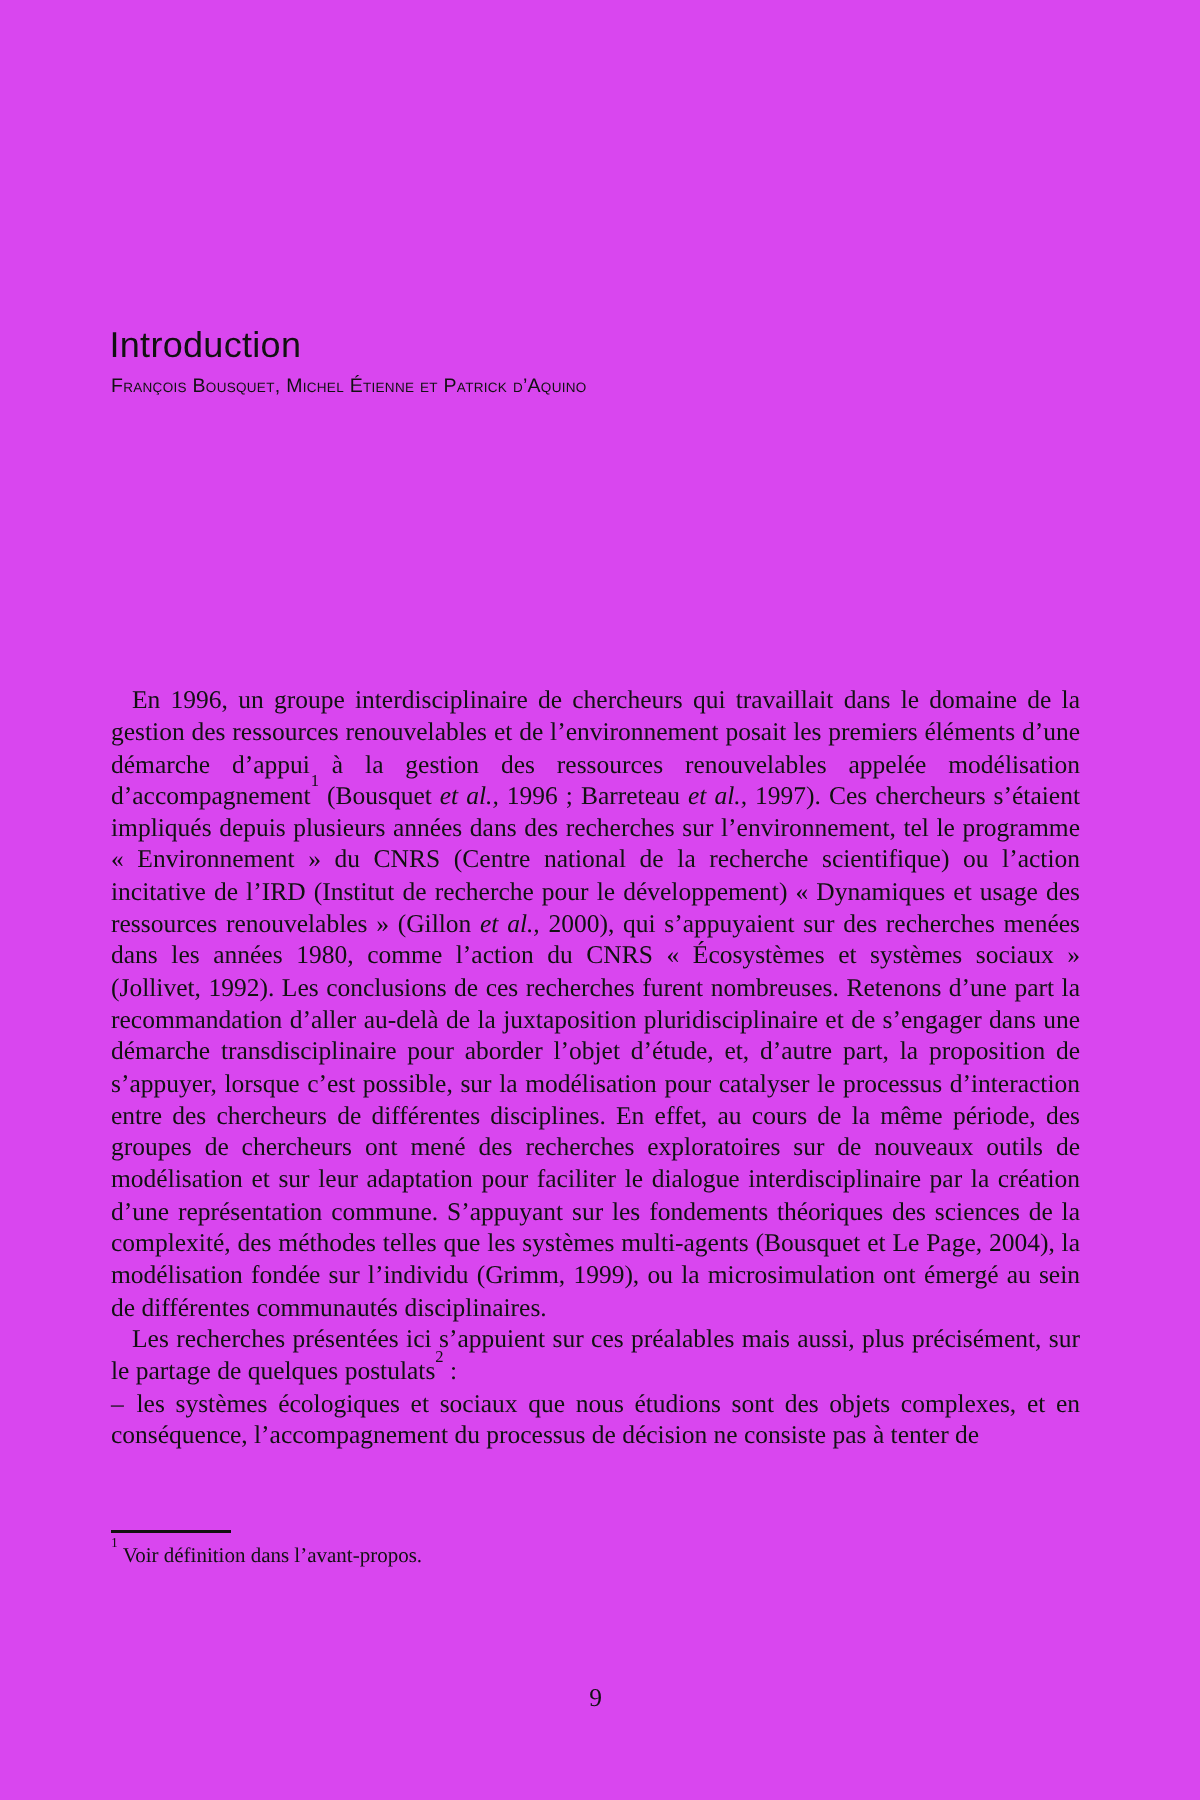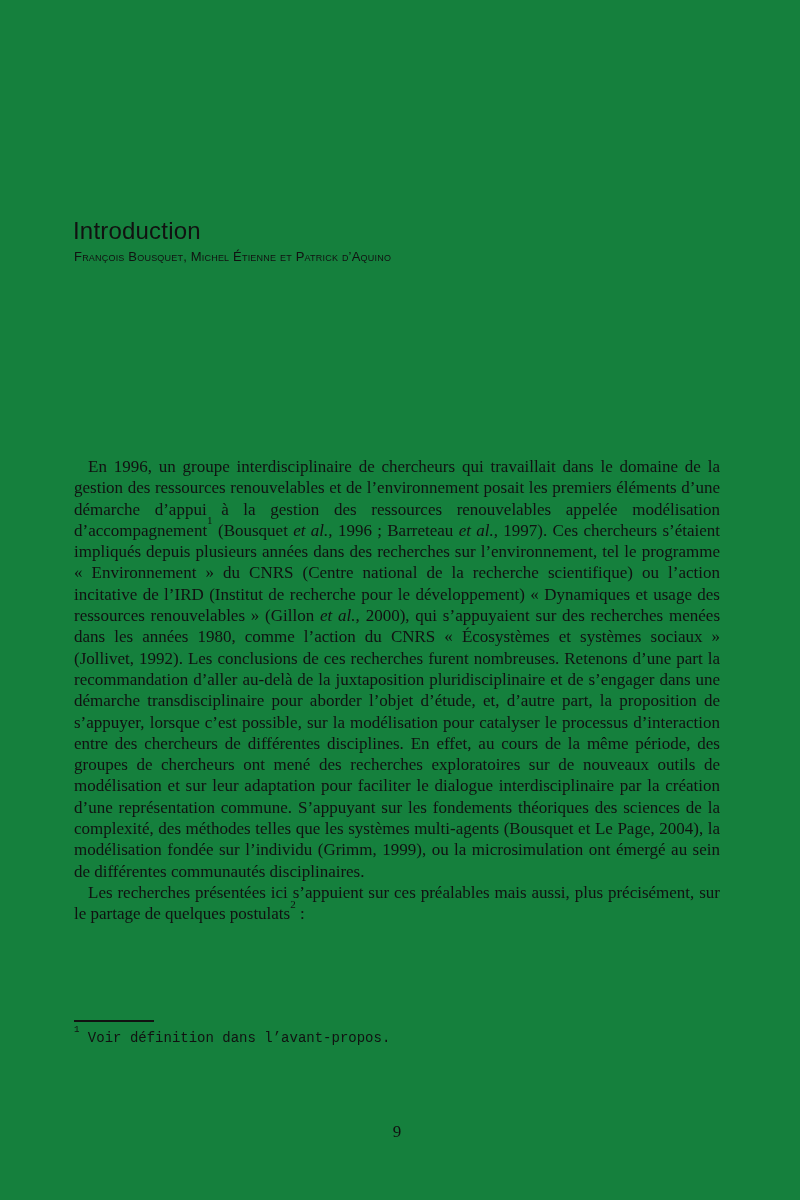--- a/index.html
+++ b/index.html
@@ -5,21 +5,21 @@
   html, body {
     margin: 0;
     padding: 0;
     background: #e8e8e8;
   }
   .page {
     position: relative;
     width: 800px;
     height: 1200px;
     margin: 0 auto;
-    background: #15803d;
+    background: #d946ef;
     color: #111111;
     overflow: hidden;
   }
   .chapter-title {
     position: absolute;
     left: 73px;
     top: 201px;
     font-family: "Liberation Sans", sans-serif;
     font-size: 24px;
     font-weight: 400;
@@ -76,21 +76,20 @@
     left: 74px;
     top: 1028px;
     width: 646px;
     font-family: "Liberation Serif", serif;
     font-size: 14px;
     line-height: 20px;
     text-align: justify;
   }
   .footnotes .footnote {
     margin: 0;
-    font-family: Liberation Mono, monospace;
   }
   .page-number {
     position: absolute;
     left: 74px;
     top: 1122px;
     width: 646px;
     text-align: center;
     font-family: "Liberation Serif", serif;
     font-size: 17px;
   }
@@ -100,20 +99,21 @@
 
 <div class="page">
 
   <h1 class="chapter-title">Introduction</h1>
 
   <div class="authors">François Bousquet, Michel Étienne et Patrick d’Aquino</div>
 
   <div class="body-text">
       <p class="para indent"><span>En 1996, un groupe interdisciplinaire de chercheurs qui travaillait dans le domaine de la gestion des ressources renouvelables et de l’environnement posait les premiers éléments d’une démarche d’appui à la gestion des ressources renouvelables appelée modélisation d’accompagnement</span><sup>1</sup><span> (Bousquet </span><em>et al.,</em><span> 1996&nbsp;; Barreteau </span><em>et al.,</em><span> 1997). Ces chercheurs s’étaient impliqués depuis plusieurs années dans des recherches sur l’environnement, tel le programme «&nbsp;Environnement&nbsp;» du CNRS (Centre national de la recherche scientifique) ou l’action incitative de l’IRD (Institut de recherche pour le développement) «&nbsp;Dynamiques et usage des ressources renouvelables&nbsp;» (Gillon </span><em>et al.,</em><span> 2000), qui s’appuyaient sur des recherches menées dans les années 1980, comme l’action du CNRS «&nbsp;Écosystèmes et systèmes sociaux&nbsp;» (Jollivet, 1992). Les conclusions de ces recherches furent nombreuses. Retenons d’une part la recommandation d’aller au-delà de la juxtaposition pluridisciplinaire et de s’engager dans une démarche transdisciplinaire pour aborder l’objet d’étude, et, d’autre part, la proposition de s’appuyer, lorsque c’est possible, sur la modélisation pour catalyser le processus d’interaction entre des chercheurs de différentes disciplines. En effet, au cours de la même période, des groupes de chercheurs ont mené des recherches exploratoires sur de nouveaux outils de modélisation et sur leur adaptation pour faciliter le dialogue interdisciplinaire par la création d’une représentation commune. S’appuyant sur les fondements théoriques des sciences de la complexité, des méthodes telles que les systèmes multi-agents (Bousquet et Le Page, 2004), la modélisation fondée sur l’individu (Grimm, 1999), ou la microsimulation ont émergé au sein de différentes communautés disciplinaires.</span></p>
       <p class="para indent"><span>Les recherches présentées ici s’appuient sur ces préalables mais aussi, plus précisément, sur le partage de quelques postulats</span><sup>2</sup><span>&nbsp;:</span></p>
+      <p class="para"><span>– les systèmes écologiques et sociaux que nous étudions sont des objets complexes, et en conséquence, l’accompagnement du processus de décision ne consiste pas à tenter de</span></p>
     </div>
 
   <div class="footnote-rule"></div>
 
   <div class="footnotes">
       <div class="footnote"><sup>1</sup><span> Voir définition dans l’avant-propos.</span></div>
     </div>
 
   <div class="page-number">9</div>
 

